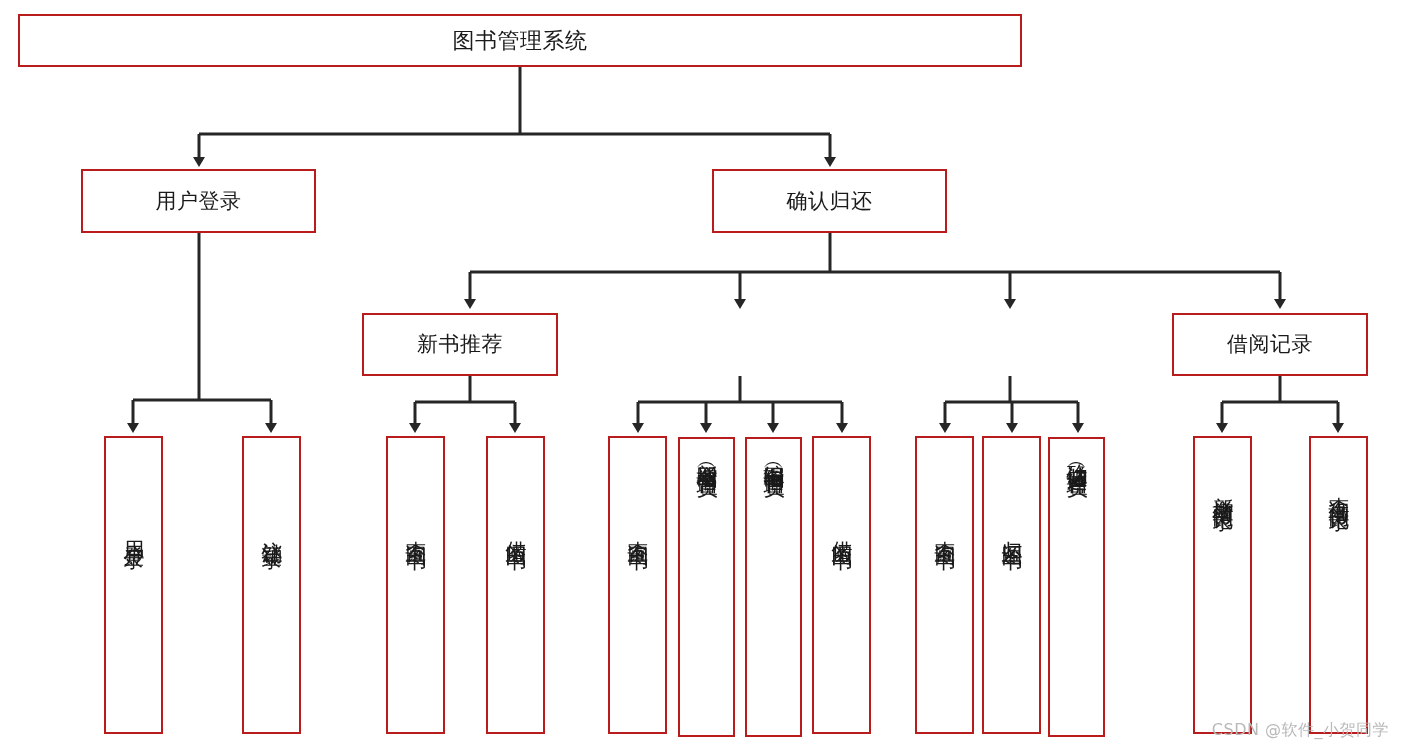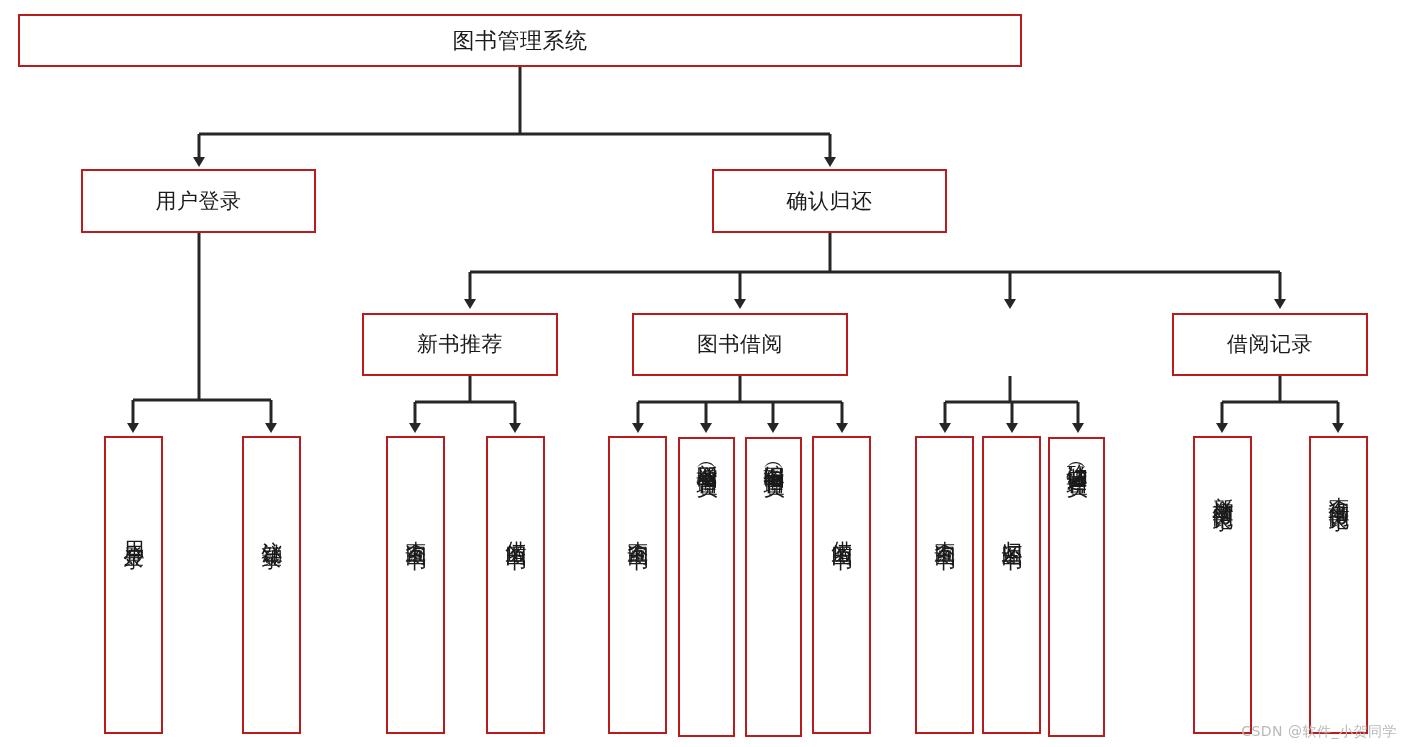--- a/index.html
+++ b/index.html
@@ -62,23 +62,23 @@
     line-height: 1;
     letter-spacing: 3px;
     white-space: nowrap;
   }
   .node.vert.mid .node-label {
     
     letter-spacing: 2px;
   }
   .watermark {
     position: absolute;
-    right: 8px;
+    right: 16px;
     bottom: 6px;
-    font-size: 14px;
+    font-size: 16px;
     color: #b9b9b9;
     white-space: nowrap;
     letter-spacing: 0.5px;
   }
 </style>
 </head>
 <body>
 
 <div id="diagram-canvas">
 
@@ -139,23 +139,20 @@
   <div class="node horiz" style="left:81px; top:169px; width:235px; height:64px;">
     <span class="node-label">用户登录</span>
   </div>
   <div class="node horiz" style="left:712px; top:169px; width:235px; height:64px;">
     <span class="node-label">确认归还</span>
   </div>
 
   <div class="node horiz" style="left:362px; top:313px; width:196px; height:63px;">
     <span class="node-label">新书推荐</span>
   </div>
-  <div class="node horiz" style="left:632px; top:313px; width:216px; height:63px;">
-    <span class="node-label">图书借阅</span>
-  </div>
   <div class="node horiz" style="left:1172px; top:313px; width:196px; height:63px;">
     <span class="node-label">借阅记录</span>
   </div>
 
   <div class="node vert" style="left:104px; top:436px; width:59px; height:298px; padding-top:86px;">
     <span class="node-label">用户登录</span>
   </div>
   <div class="node vert" style="left:242px; top:436px; width:59px; height:298px; padding-top:86px;">
     <span class="node-label">注销登录</span>
   </div>

